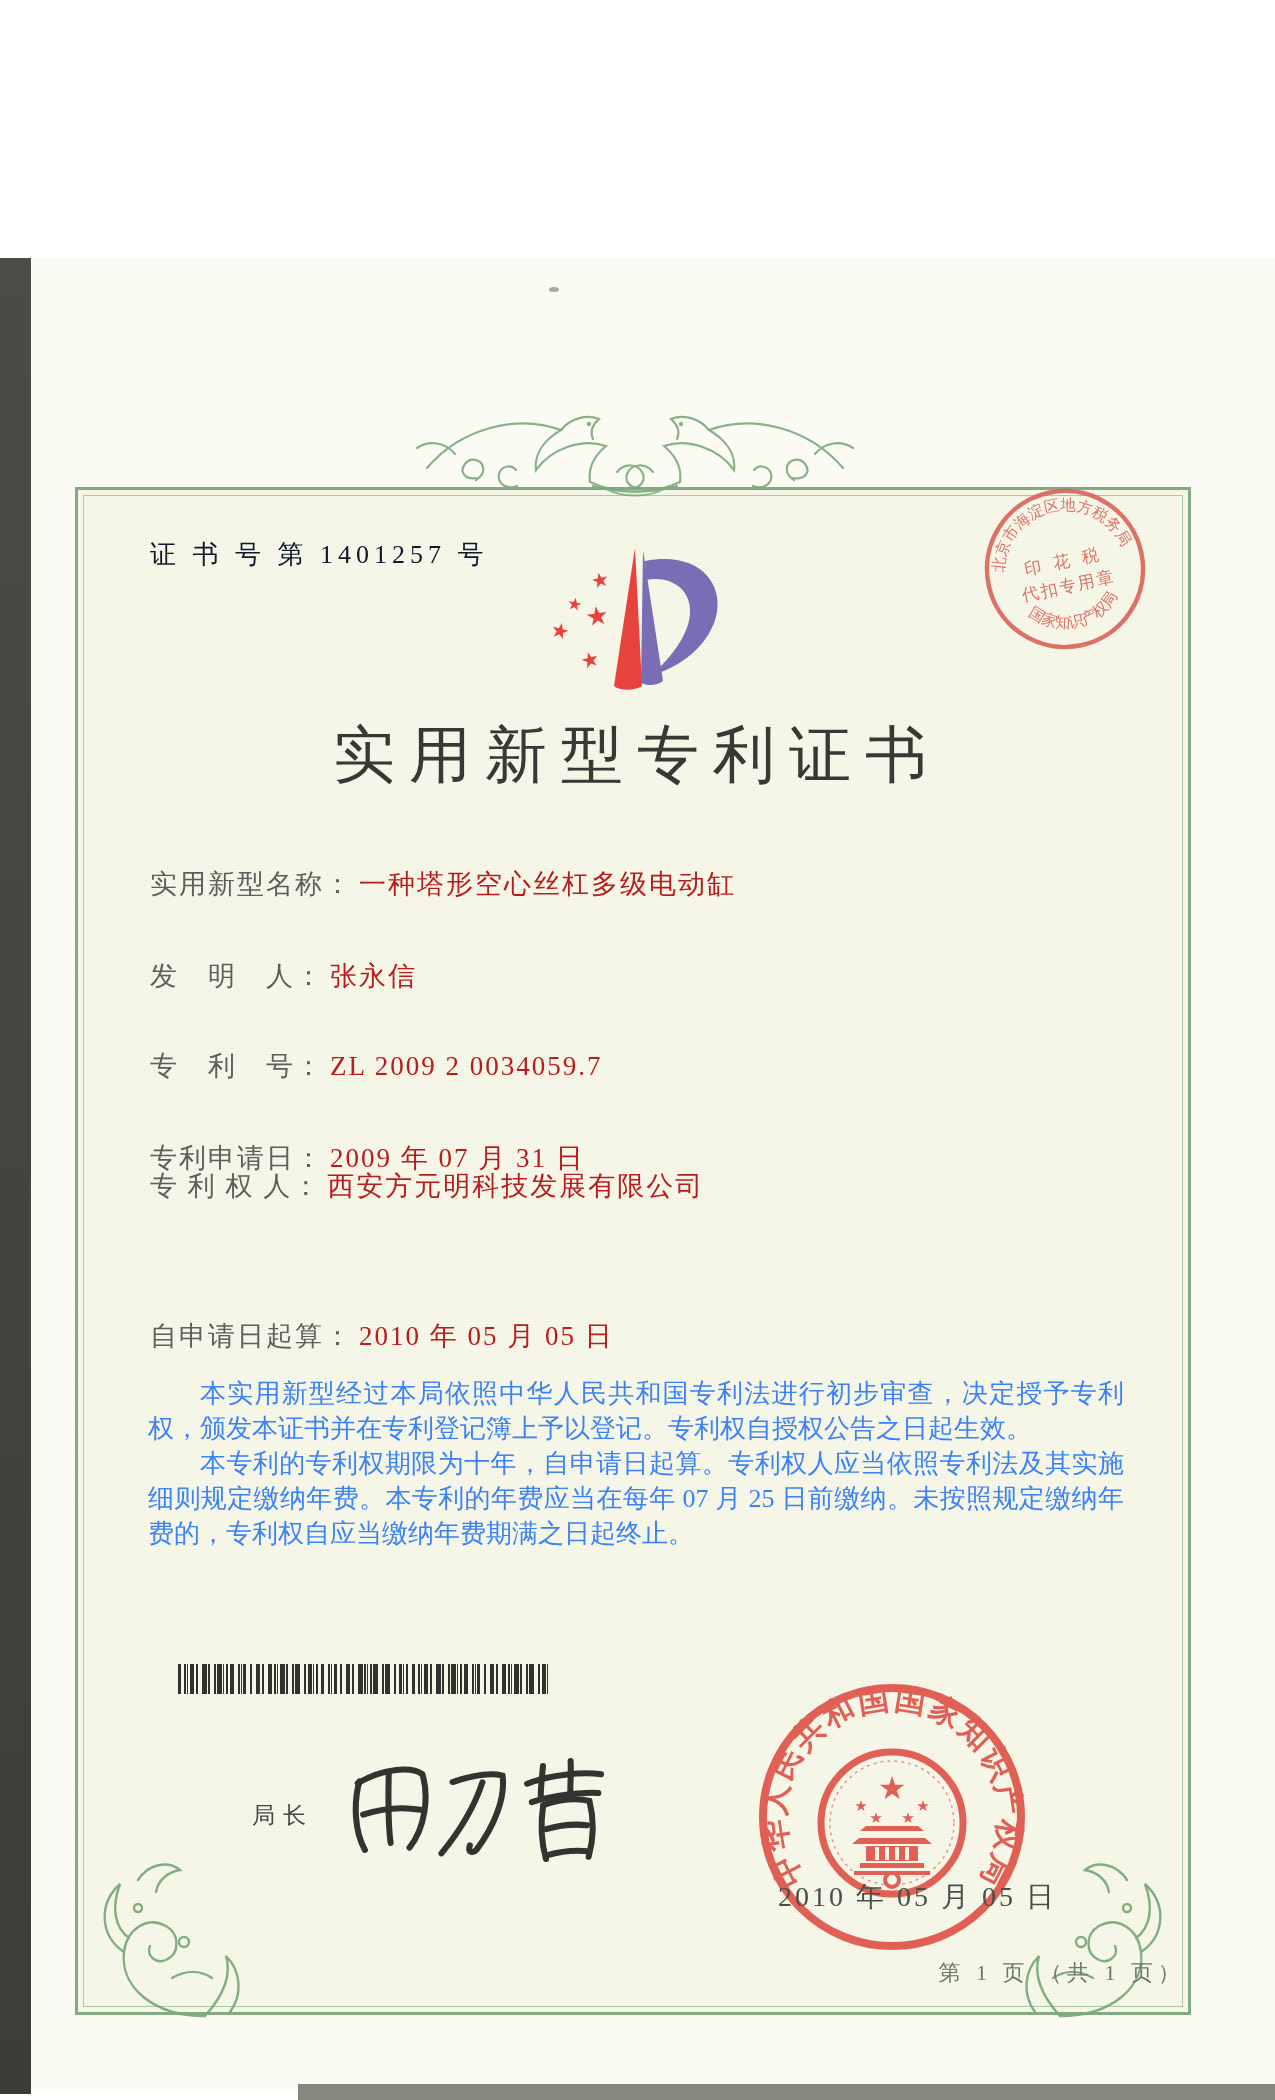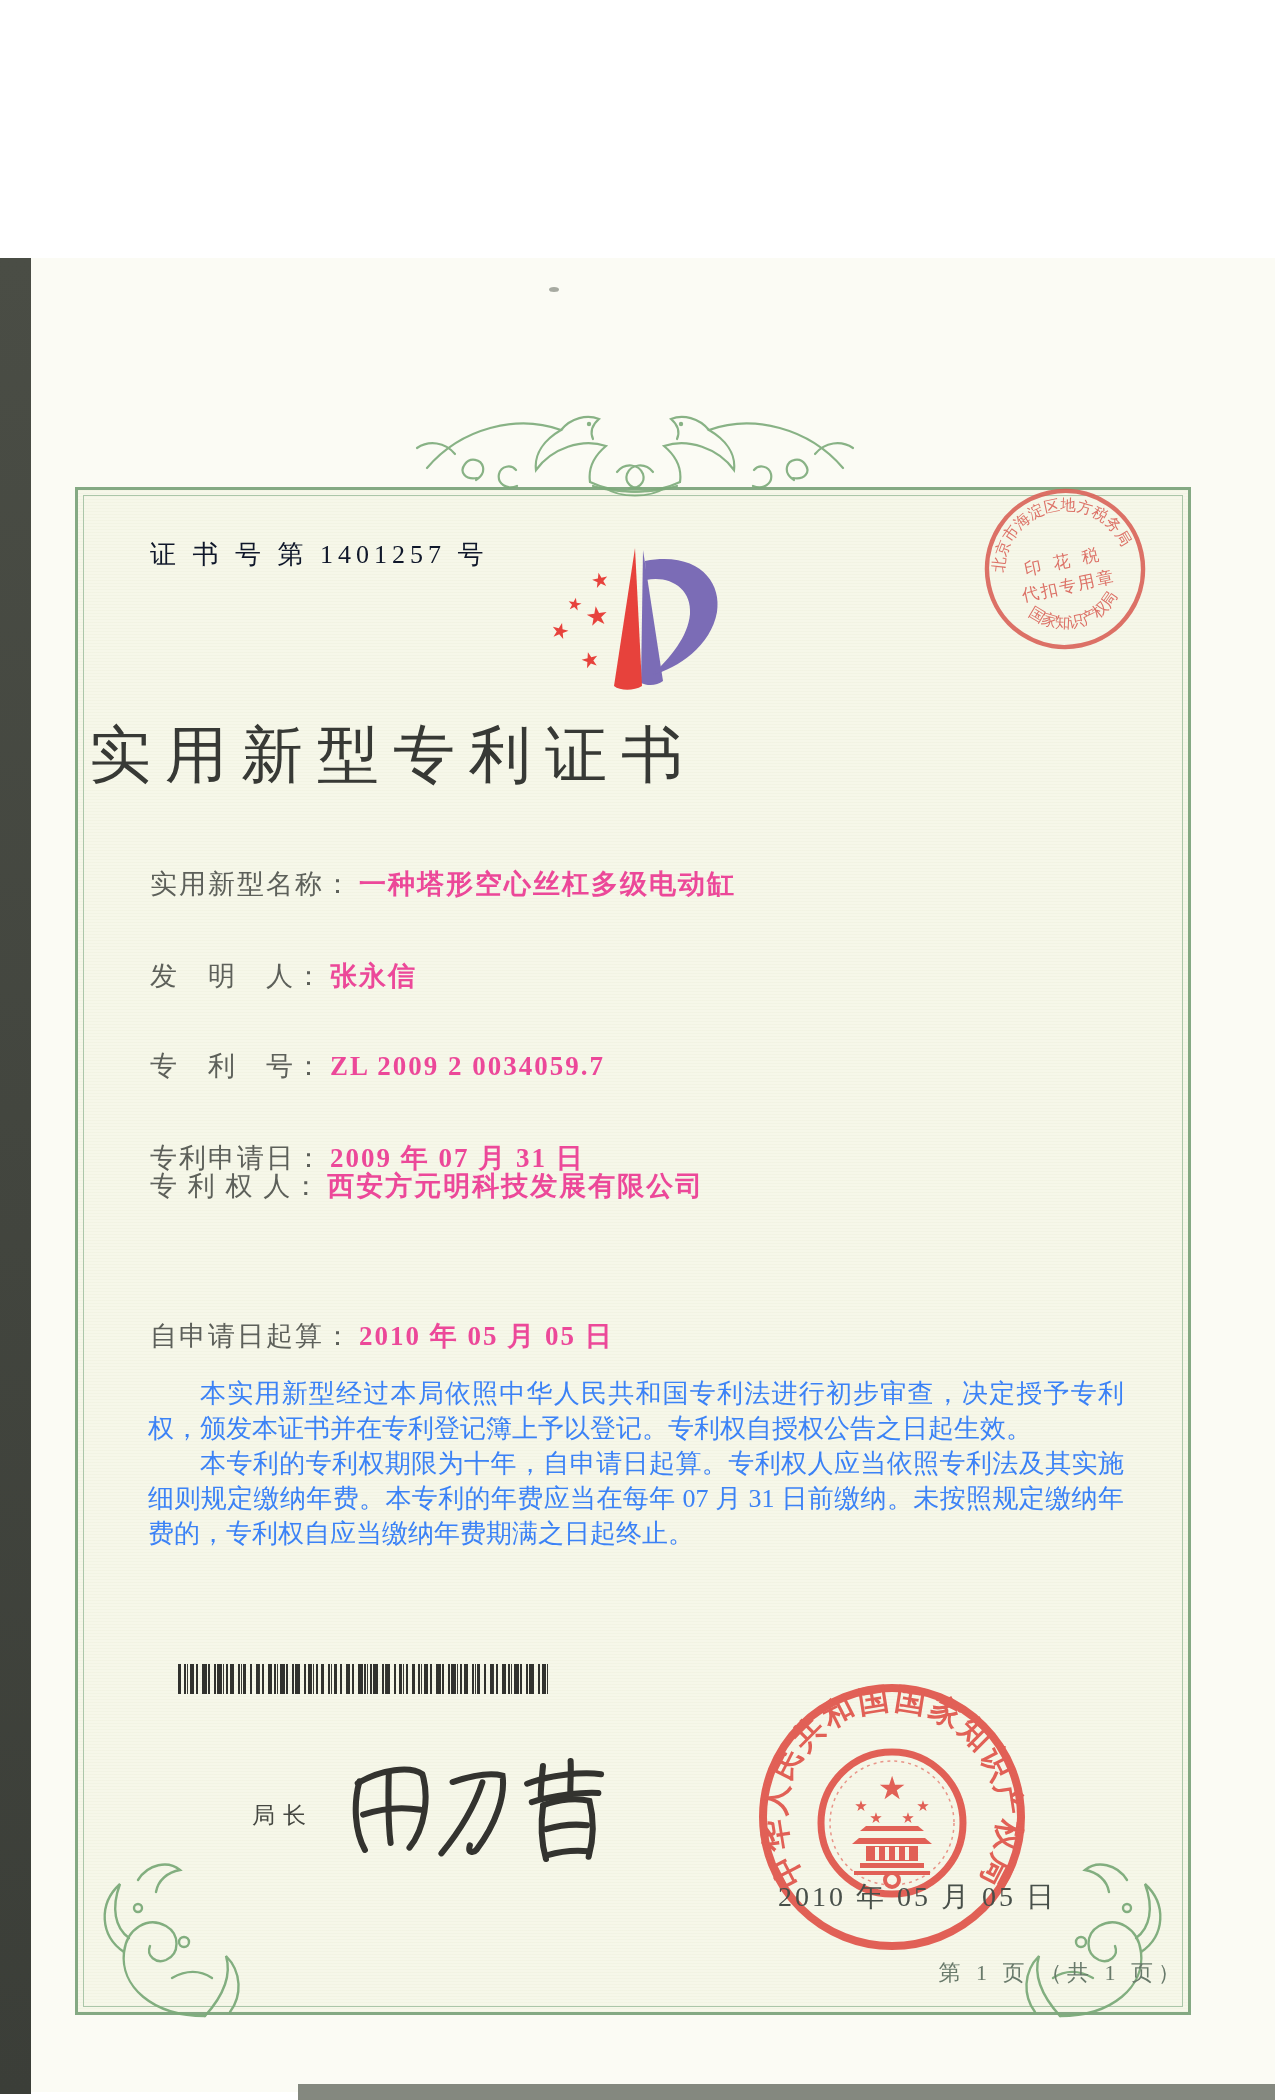--- a/index.html
+++ b/index.html
@@ -13,24 +13,24 @@
   .scan-page{left:30px;top:258px;width:1245px;height:1834px;background:#fbfbf4;}
   .left-strip{left:0;top:258px;width:31px;height:1836px;background:linear-gradient(180deg,#4a4d45,#3b3e38);}
   .bottom-strip{left:298px;top:2084px;width:977px;height:16px;background:#84887f;}
   .top-dot{left:549px;top:287px;width:10px;height:5px;background:#a7aaa1;border-radius:50%;}
   
   .frame{left:75px;top:487px;width:1110px;height:1522px;border:3px solid #84a983;background:#f6f7e9;
     background-image:repeating-linear-gradient(0deg,rgba(170,180,130,.05) 0 1px,transparent 1px 3px);}
   .frame-inner{position:absolute;left:5px;top:5px;right:5px;bottom:5px;border:1px solid #abc6a9;}
   
   .certno{left:150px;top:537px;font-size:26px;letter-spacing:5px;color:#0f172a;white-space:nowrap;}
-  .title{left:75px;top:713px;width:1110px;font-size:62px;letter-spacing:14px;text-indent:14px;color:#373935;white-space:nowrap;}
+  .title{left:75px;top:713px;width:1110px;text-align:center;font-size:62px;letter-spacing:14px;text-indent:14px;color:#373935;white-space:nowrap;}
   .field{left:150px;font-size:27px;letter-spacing:2px;color:#585b53;white-space:nowrap;}
   .field .lab{color:#5d605a;margin-top:44px;}
-  .field .val{color:#ec4899;margin-left:6px;font-weight:bold;}
+  .field .val{color:#b91c1c;margin-left:6px;}
   .paras{left:148px;top:1376px;width:976px;font-size:26px;line-height:35px;text-align:justify;color:#3b82f6;}
   .paras p{margin:0;text-indent:2em;}
   .footer{left:75px;top:1958px;width:1110px;text-align:right;font-size:22px;letter-spacing:5px;color:#68796a;}
   .director{left:252px;top:1800px;font-size:23px;letter-spacing:8px;color:#454741;}
   .seal-date{left:778px;top:1878px;font-size:28px;letter-spacing:3px;color:#474f49;z-index:7;white-space:nowrap;}
   
   .barcode{left:178px;top:1664px;width:370px;height:30px;
     background:
       repeating-linear-gradient(90deg,#31322e 0 2px,transparent 2px 6px),
       repeating-linear-gradient(90deg,#31322e 0 3px,transparent 3px 13px),
@@ -147,21 +147,21 @@
 </div>
 <div class="abs field" style="top:1168px">
   <span class="lab">专 利 权 人：</span><span class="val">西安方元明科技发展有限公司</span>
 </div>
 <div class="abs field" style="top:1318px">
   <span class="lab">自申请日起算：</span><span class="val">2010 年 05 月 05 日</span>
 </div>
 
 <div class="abs paras">
   <p>本实用新型经过本局依照中华人民共和国专利法进行初步审查，决定授予专利权，颁发本证书并在专利登记簿上予以登记。专利权自授权公告之日起生效。</p>
-  <p>本专利的专利权期限为十年，自申请日起算。专利权人应当依照专利法及其实施细则规定缴纳年费。本专利的年费应当在每年 07 月 31 日前缴纳。未按照规定缴纳年费的，专利权自应当缴纳年费期满之日起终止。</p>
+  <p>本专利的专利权期限为十年，自申请日起算。专利权人应当依照专利法及其实施细则规定缴纳年费。本专利的年费应当在每年 07 月 25 日前缴纳。未按照规定缴纳年费的，专利权自应当缴纳年费期满之日起终止。</p>
 </div>
 
 <div class="abs barcode"></div>
 
 <div class="abs director">局长</div>
 <svg class="abs sig-svg" width="280" height="158" viewBox="0 0 300 170">
   <g fill="none" stroke="#33332f" stroke-width="6.5" stroke-linecap="round">
     <path d="M28,38 C20,62 20,92 30,112"></path>
     <path d="M26,40 C52,26 84,24 96,34 C102,58 96,92 78,112"></path>
     <path d="M30,74 C52,68 74,68 92,72"></path>

